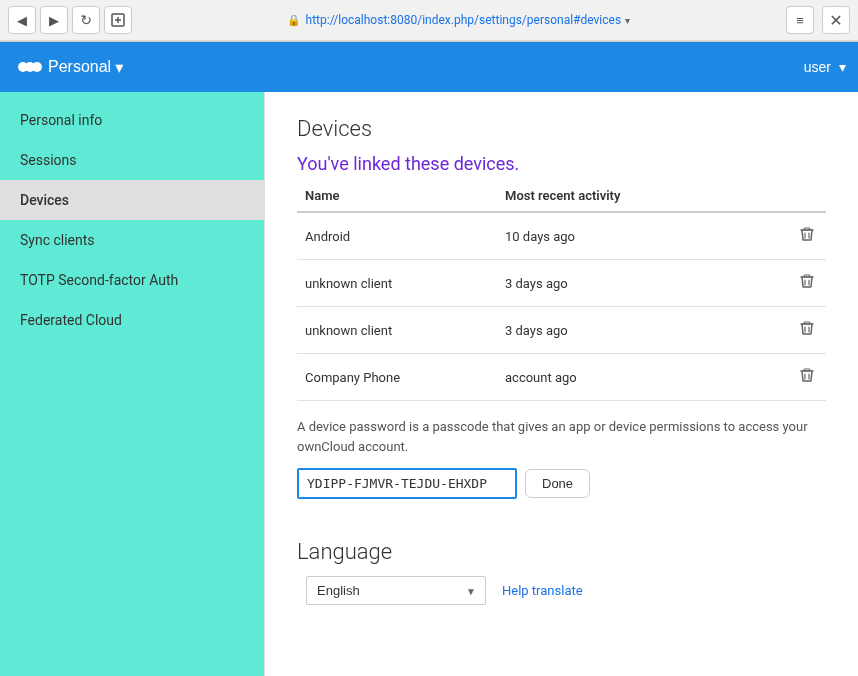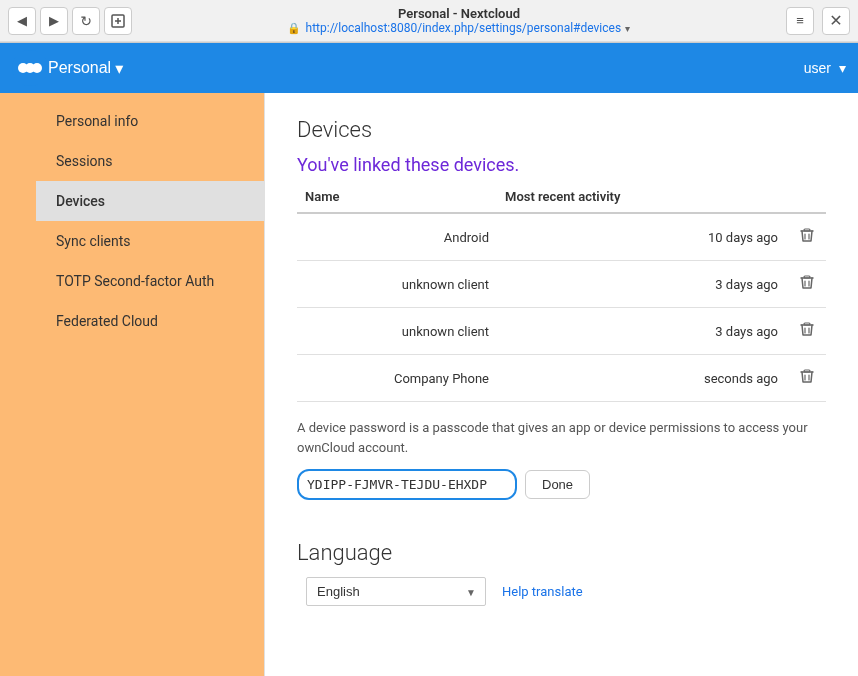--- a/index.html
+++ b/index.html
@@ -25,44 +25,44 @@
     .logo { display: flex; align-items: center; gap: 8px; }
     .logo-icon { width: 36px; height: 36px; }
     .app-name-btn { color: white; font-size: 16px; font-weight: 500; background: none; border: none; cursor: pointer; display: flex; align-items: center; gap: 4px; }
     .header-spacer { flex: 1; }
     .user-btn { color: white; font-size: 14px; background: none; border: none; cursor: pointer; display: flex; align-items: center; gap: 8px; }
 
     
     .app-body { display: flex; height: calc(676px - 50px - 42px); background: #fff; }
 
     
-    .sidebar { width: 265px; background: #fdba74; border-right: 1px solid #e0e0e0; padding-top: 8px; flex-shrink: 0; padding-left: 36px; }
+    .sidebar { width: 265px; background: #5eead4; border-right: 1px solid #e0e0e0; padding-top: 8px; flex-shrink: 0; }
     .sidebar-item { padding: 12px 20px; cursor: pointer; color: #333; font-size: 14px; }
     .sidebar-item.active { background: #e0e0e0; font-weight: 500; }
 
     
     .main-content { flex: 1; padding: 24px 32px; overflow-y: auto; background: #fff; }
 
     
     .section-title { font-size: 22px; font-weight: 300; color: #333; margin-bottom: 12px; }
     .section-subtitle { font-size: 18px; color: #6d28d9; margin-bottom: 6px; }
 
     
     .devices-table { width: 100%; border-collapse: collapse; margin-bottom: 16px; }
     .devices-table th { text-align: left; padding: 8px 8px; font-weight: 600; font-size: 13px; color: #333; border-bottom: 2px solid #ccc; }
-    .devices-table td { padding: 10px 8px; font-size: 13px; color: #333; border-bottom: 1px solid #e0e0e0; text-align: right; }
+    .devices-table td { padding: 10px 8px; font-size: 13px; color: #333; border-bottom: 1px solid #e0e0e0; }
     .devices-table .col-name { width: 200px; }
     .devices-table .col-activity { width: auto; }
     .devices-table .col-action { width: 40px; text-align: right; }
     .delete-btn { background: none; border: none; cursor: pointer; color: #555; font-size: 16px; padding: 2px; }
 
     
     .password-hint { font-size: 13px; color: #555; margin-bottom: 12px; line-height: 1.5; }
     .password-row { display: flex; align-items: center; gap: 8px; }
-    .device-password-input { border: 2px solid #1e88e5; border-radius: 12px; padding: 6px 8px; font-size: 13px; font-family: monospace; color: #333; width: 220px; background: #fff; }
+    .device-password-input { border: 2px solid #1e88e5; border-radius: 2px; padding: 6px 8px; font-size: 13px; font-family: monospace; color: #333; width: 220px; background: #fff; }
     .done-btn { padding: 6px 16px; background: #fff; border: 1px solid #ccc; border-radius: 6px; font-size: 13px; cursor: pointer; color: #333; }
 
     
     .language-section { margin-top: 40px; }
     .language-select-wrap { display: flex; align-items: center; gap: 16px; margin-top: 12px; }
     .language-select { padding: 6px 28px 6px 10px; border: 1px solid #ccc; border-radius: 2px; font-size: 13px; color: #333; background: #fff; appearance: none; width: 180px; cursor: pointer; margin-left: 9px; }
     .select-wrapper { position: relative; display: inline-block; }
     .select-wrapper::after { content: '▼'; font-size: 10px; position: absolute; right: 10px; top: 50%; transform: translateY(-50%); pointer-events: none; color: #666; }
     .help-translate { font-size: 13px; color: #1a73e8; cursor: pointer; }
 
@@ -78,21 +78,20 @@
     <button class="nav-btn">▶</button>
     <button class="reload-btn">↻</button>
     <button class="add-btn">
       <svg width="14" height="14" viewBox="0 0 14 14">
         <rect x="1" y="1" width="12" height="12" rx="1" fill="none" stroke="#555" stroke-width="1.5"></rect>
         <line x1="7" y1="4" x2="7" y2="10" stroke="#555" stroke-width="1.5"></line>
         <line x1="4" y1="7" x2="10" y2="7" stroke="#555" stroke-width="1.5"></line>
       </svg>
     </button>
     <div class="title-bar">
-      <div class="page-title-text">Personal - Nextcloud</div>
       <div class="url-bar">
         <span class="url-bar-icon">🔒</span>
         <span class="url-text">http://localhost:8080/index.php/settings/personal#devices</span>
         <span class="url-arrow">▾</span>
       </div>
     </div>
     <button class="menu-btn">≡</button>
     <button class="close-btn">✕</button>
   </div>
 </div>
@@ -195,21 +194,21 @@
           <rect x="6" y="3" width="6" height="2" rx="1" stroke="#666" stroke-width="1.2" fill="none"></rect>
           <path d="M4 5 L5 15 L13 15 L14 5" stroke="#666" stroke-width="1.5" fill="none" stroke-linecap="round" stroke-linejoin="round"></path>
           <line x1="7" y1="8" x2="7" y2="13" stroke="#666" stroke-width="1.2" stroke-linecap="round"></line>
           <line x1="11" y1="8" x2="11" y2="13" stroke="#666" stroke-width="1.2" stroke-linecap="round"></line>
         </svg>
       </button>
     </td>
   </tr>
             <tr>
     <td class="col-name">Company Phone</td>
-    <td class="col-activity">seconds ago</td>
+    <td class="col-activity">account ago</td>
     <td class="col-action">
       <button class="delete-btn" title="Delete">
         <svg class="trash-icon" viewBox="0 0 18 18">
           <polyline points="3,5 15,5" stroke="#666" stroke-width="1.5" fill="none" stroke-linecap="round"></polyline>
           <rect x="6" y="3" width="6" height="2" rx="1" stroke="#666" stroke-width="1.2" fill="none"></rect>
           <path d="M4 5 L5 15 L13 15 L14 5" stroke="#666" stroke-width="1.5" fill="none" stroke-linecap="round" stroke-linejoin="round"></path>
           <line x1="7" y1="8" x2="7" y2="13" stroke="#666" stroke-width="1.2" stroke-linecap="round"></line>
           <line x1="11" y1="8" x2="11" y2="13" stroke="#666" stroke-width="1.2" stroke-linecap="round"></line>
         </svg>
       </button>

